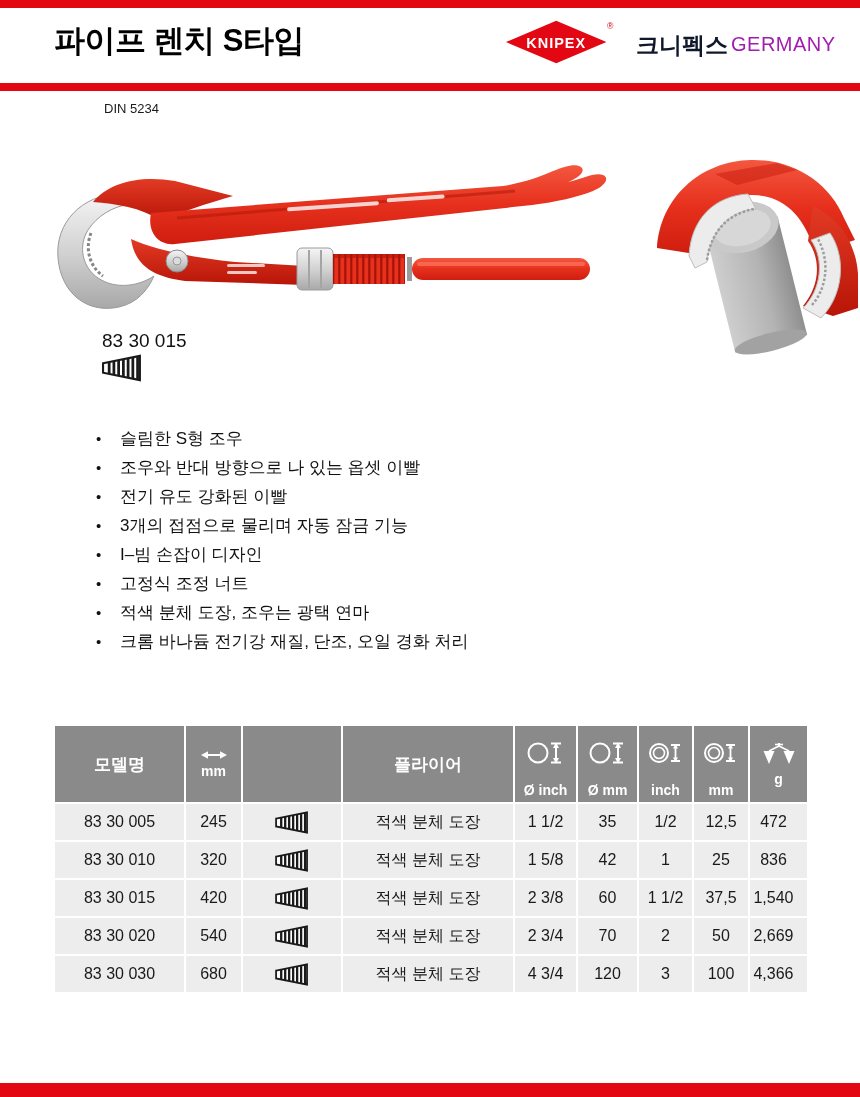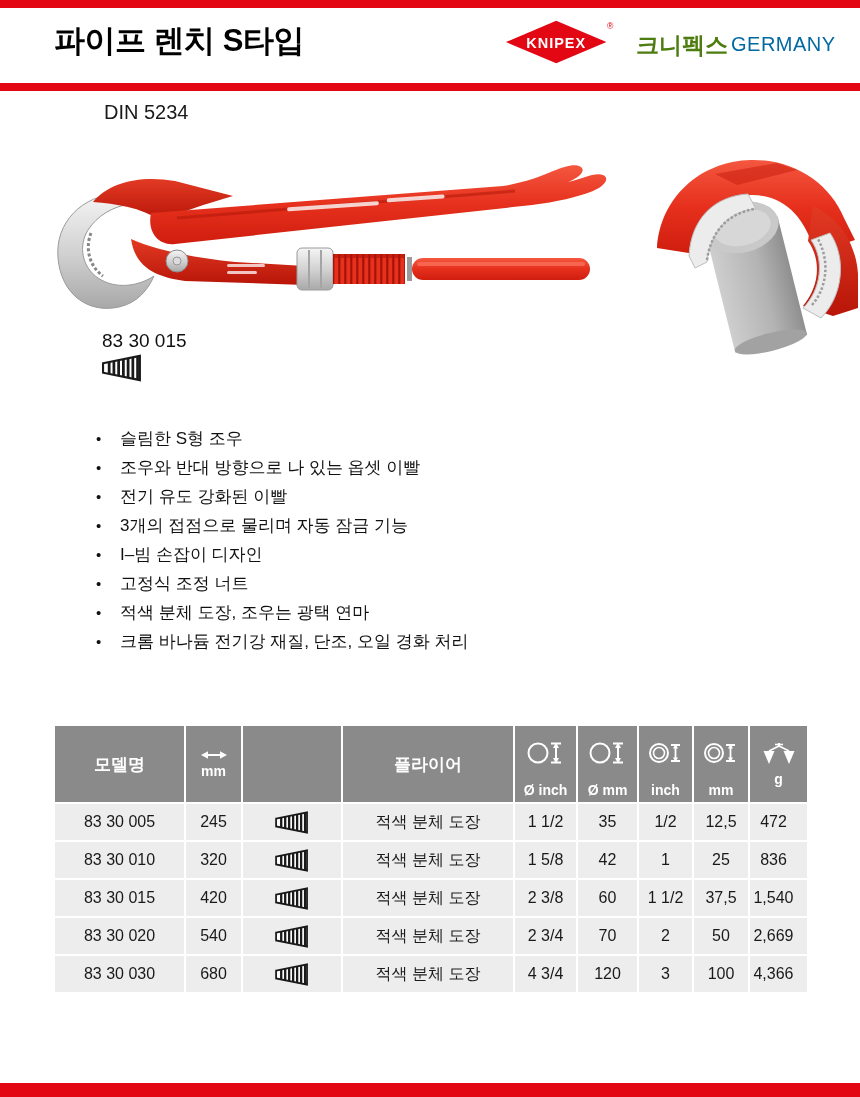--- a/index.html
+++ b/index.html
@@ -6,23 +6,23 @@
   html,body { background:#fff; }
   body { font-family:"Liberation Sans","DejaVu Sans",sans-serif; }
   .page { position:relative; width:860px; height:1097px; background:#fff; overflow:hidden; margin:0 auto;padding-left:28px; }
 
   .top-bar    { position:absolute; left:0; top:0; width:860px; height:8px; background:#e30613; }
   .red-line   { position:absolute; left:0; top:83px; width:860px; height:8px; background:#e30613; }
   .bottom-bar { position:absolute; left:0; top:1083px; width:860px; height:14px; background:#e30613; }
 
   .page-title { position:absolute; left:54px; top:20px; font-size:31px; font-weight:700; color:#000; letter-spacing:-0.5px; }
   .logo-svg   { position:absolute; left:506px; top:18px; width:112px; height:50px; }
-  .brand-kr   { position:absolute; left:636px; top:30px; font-size:23px; font-weight:700; color:#4d7c0f; }
-  .brand-country { position:absolute; left:731px; top:33px; font-size:20px; font-weight:400; color:#0369a1; letter-spacing:0.5px; }
-  .din-label  { position:absolute; left:104px; top:101px; font-size:20px; color:#1a1a1a; }
+  .brand-kr   { position:absolute; left:636px; top:30px; font-size:23px; font-weight:700; color:#0f172a; }
+  .brand-country { position:absolute; left:731px; top:33px; font-size:20px; font-weight:400; color:#a21caf; letter-spacing:0.5px; }
+  .din-label  { position:absolute; left:104px; top:101px; font-size:13px; color:#1a1a1a; }
 
   .main-photo   { position:absolute; left:35px; top:155px; width:590px; height:180px; }
   .detail-photo { position:absolute; left:655px; top:148px; width:205px; height:215px; }
 
   .model-label { position:absolute; left:102px; top:330px; font-size:19px; color:#111; }
   .taper-large { position:absolute; left:102px; top:354px; width:40px; height:28px; }
 
   .features { position:absolute; left:96px; top:424px; list-style:none; }
   .features li { display:flex; align-items:center; height:29px; font-size:17px; color:#111; }
   .features .bullet { width:24px; font-size:15px; color:#111; }

